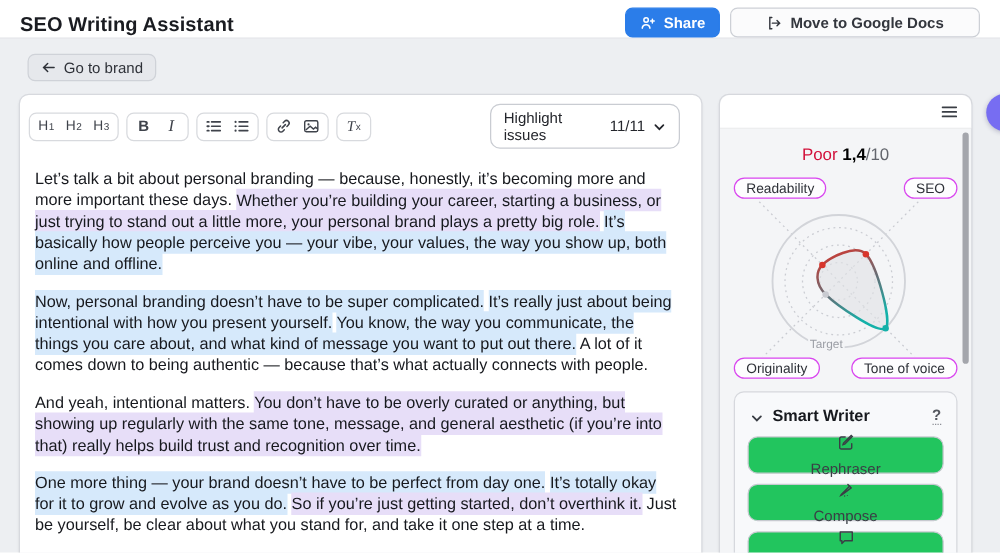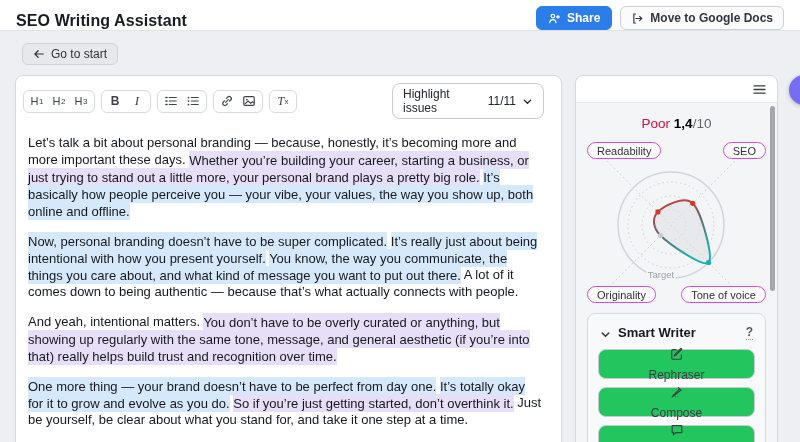--- a/index.html
+++ b/index.html
@@ -13,21 +13,21 @@
   
   .app-header {
     height:31px; background:#ffffff; border-bottom:1px solid #e2e3e7;
     display:flex; align-items:flex-end; padding:0 16px;
   }
   .app-title { font-size:16px; font-weight:bold; letter-spacing:.1px; }
   .header-actions { margin-left:auto; display:flex; gap:8px; align-items:center; }
   .btn { display:inline-flex; align-items:center; gap:6px; border-radius:6px;
     font-size:12px; cursor:pointer; white-space:nowrap;margin-top:19px; }
   .btn-share { background:#2b7de9; color:#fff; font-weight:bold; padding:4px 11px; border:1px solid #2b7de9; }
-  .btn-move { background:#fbfbfc; color:#33363d; padding:4px 10px; border:1px solid #cdd0d6; font-weight:bold; }
+  .btn-move { background:#fbfbfc; color:#33363d; padding:4px 28px; border:1px solid #cdd0d6; font-weight:bold; }
   
   .go-start {
     position:absolute; left:22px; top:43px;
     display:inline-flex; align-items:center; gap:6px;
     background:#e6e8ec; border:1px solid #cfd2d8; border-radius:6px;
     padding:3px 10px; font-size:12px; color:#2e3138; cursor:pointer;
   }
   
   .editor-panel {
     position:absolute; left:15px; top:75px; width:547px; height:380px;
@@ -139,21 +139,21 @@
     </button>
   </div>
 </header>
 
 <button class="go-start">
   <span class="icon">
     <svg viewBox="0 0 14 14" width="12" height="12" fill="none" stroke="#2e3138" stroke-width="1.4" stroke-linecap="round">
       <path d="M12 7H2.5M6 3.2 2.2 7 6 10.8"></path>
     </svg>
   </span>
-  <span>Go to start</span>
+  <span>Go to brand</span>
 </button>
 
 <section class="editor-panel">
   <div class="toolbar">
     <div class="tb-group">
       <div class="tb-btn">
           <span>H</span>
           <sub>1</sub>
         </div>
       <div class="tb-btn">

